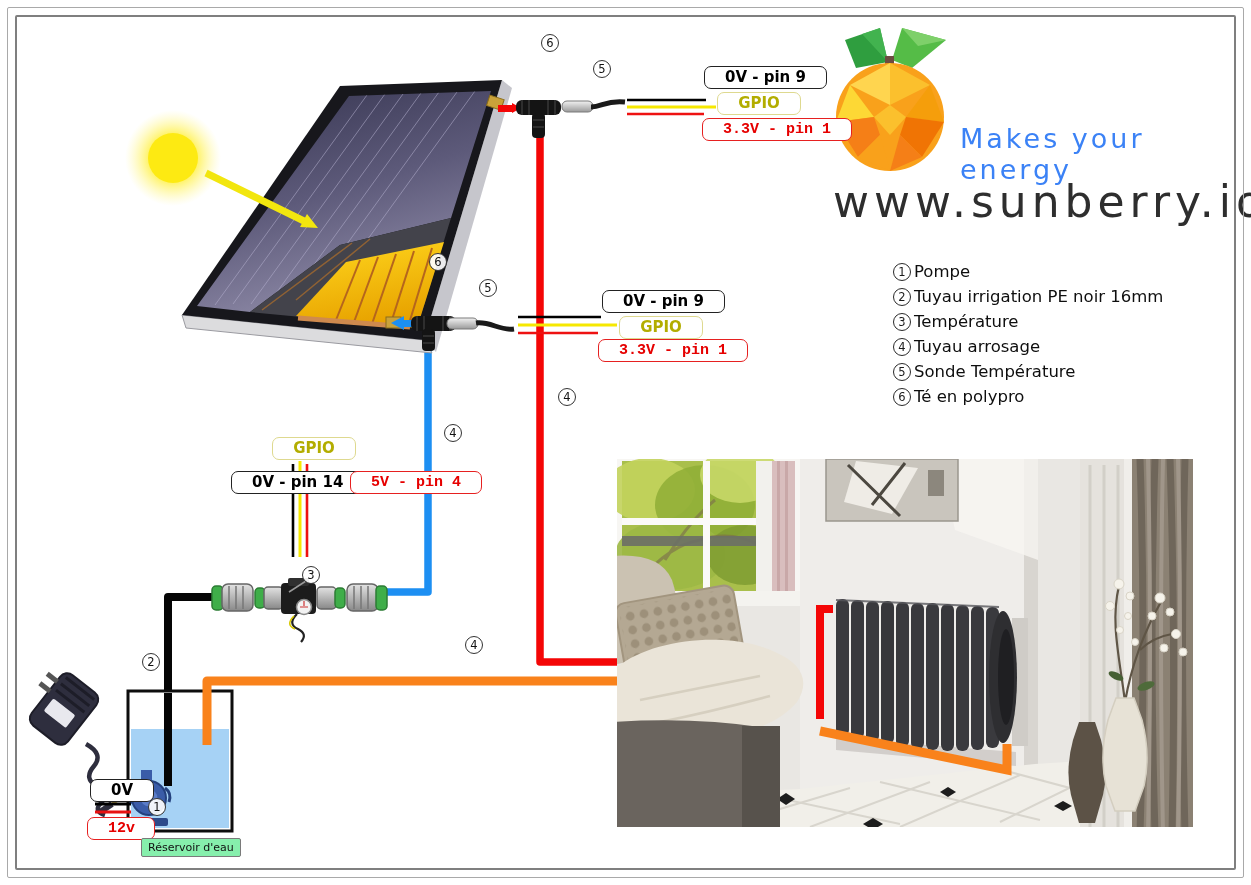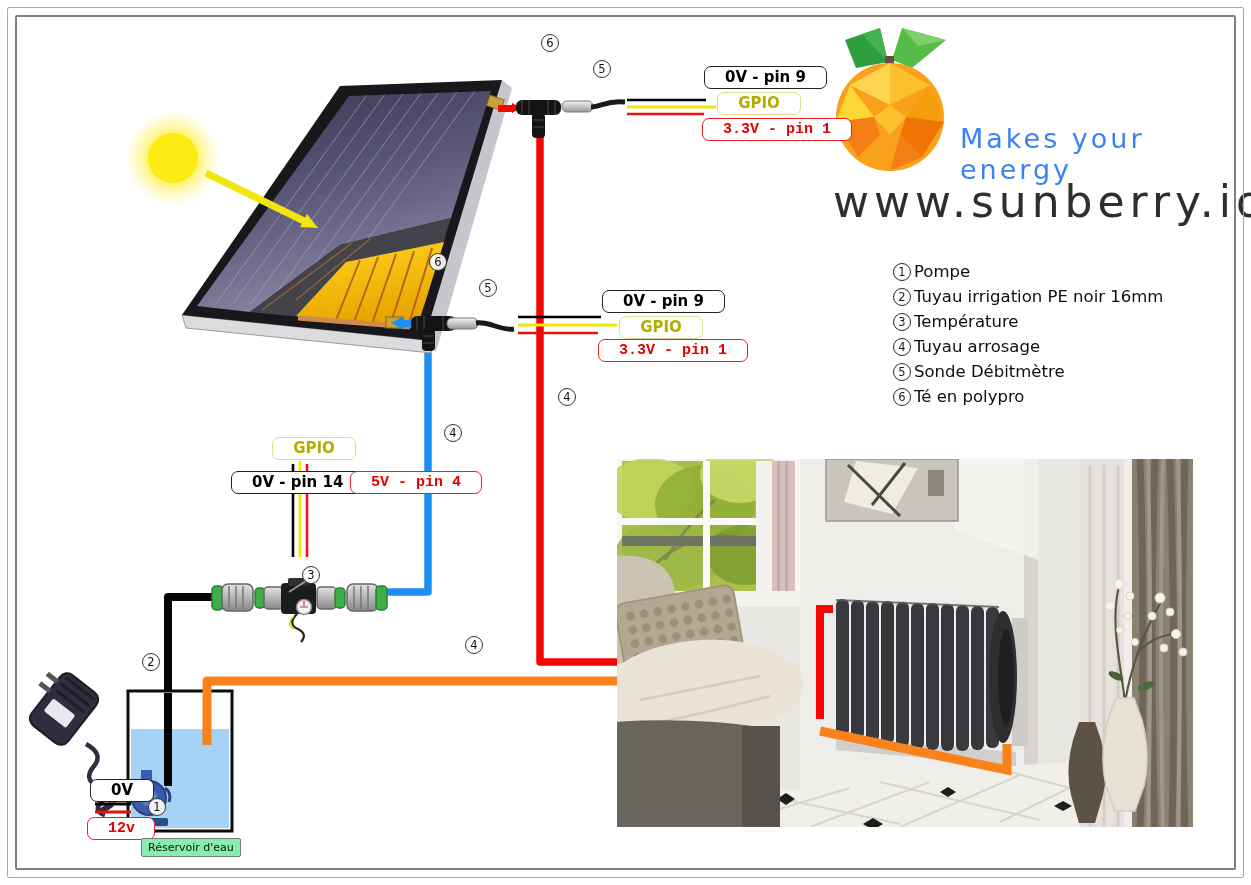--- a/index.html
+++ b/index.html
@@ -357,21 +357,21 @@
       <div class="legend-item">
         <span class="circ">3</span>
         <span>Température</span>
       </div>
       <div class="legend-item">
         <span class="circ">4</span>
         <span>Tuyau arrosage</span>
       </div>
       <div class="legend-item">
         <span class="circ">5</span>
-        <span>Sonde Débitmètre</span>
+        <span>Sonde Température</span>
       </div>
       <div class="legend-item">
         <span class="circ">6</span>
         <span>Té en polypro</span>
       </div>
     </div>
 
   <div class="pin" style="left:704px;top:66px;">0V - pin 9</div>
   <div class="pin gpio" style="left:717px;top:92px;width:42px;text-align:center;">GPIO</div>
   <div class="pin red" style="left:702px;top:118px;">3.3V - pin 1</div>

